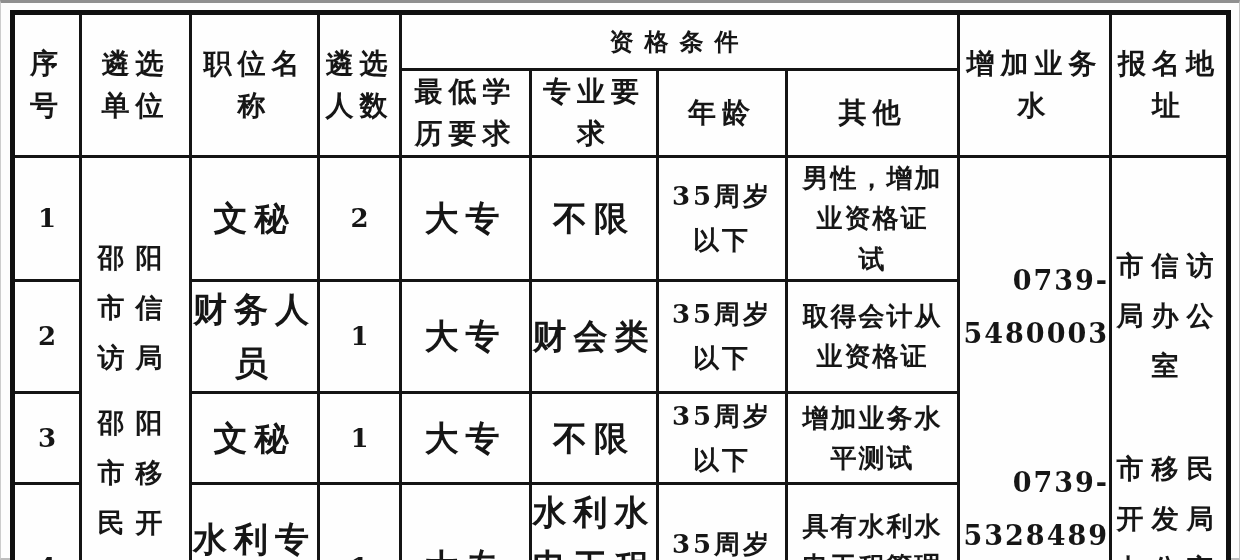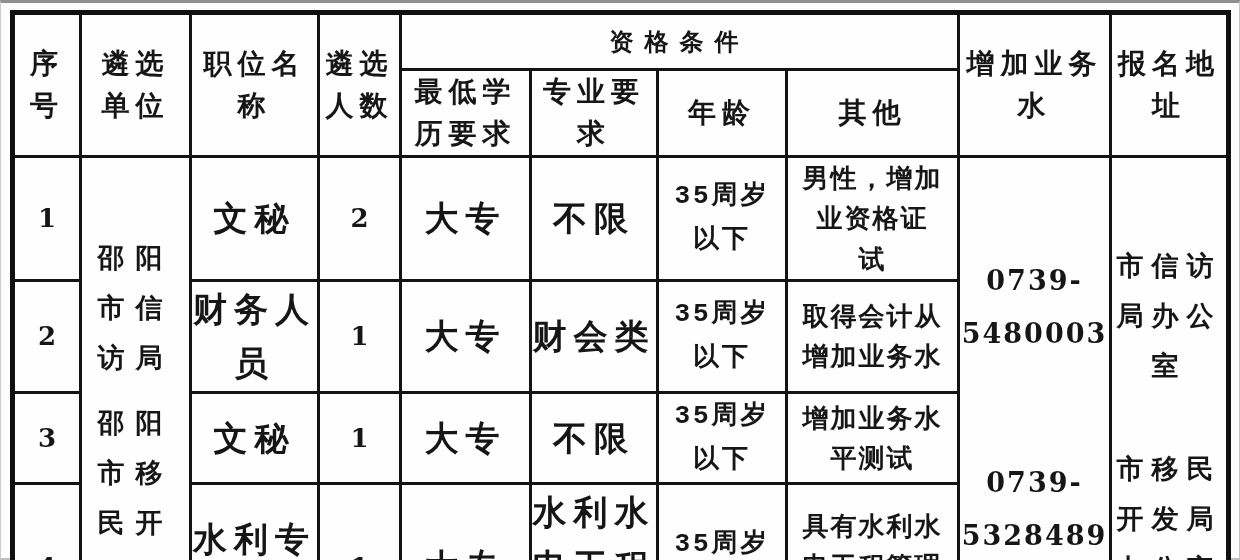--- a/index.html
+++ b/index.html
@@ -55,35 +55,35 @@
   tr.h2 { height: 57px; }
   tr.r1 { height: 112px; }
   tr.r2 { height: 105px; }
   tr.r3 { height: 82px; }
   tr.r4 { height: 120px; }
 
   .hd       { font-size: 28px; letter-spacing: 6px; line-height: 1.5; font-weight: 700; }
   .hd-wide  { font-size: 24px; letter-spacing: 11px; font-weight: 700; }
   .num      { font-size: 26px; letter-spacing: 0; }
   .word     { font-size: 34px; letter-spacing: 7px; line-height: 1.6; }
-  .age      { font-size: 26px; letter-spacing: 3px; line-height: 1.7; font-family: Liberation Mono, monospace; }
+  .age      { font-size: 26px; letter-spacing: 3px; line-height: 1.7; }
   .other    { font-size: 26px; letter-spacing: 2px; line-height: 1.55; }
 
   td.mergecol { position: relative; }
   .fillcol { position: relative; width: 100%; height: 413px; }
   .vblock {
     position: absolute;
     left: 0;
     right: 0;
     transform: translateY(-50%);
     text-align: center;
     white-space: pre-line;
   }
   .unit-text  { font-size: 27px; letter-spacing: 11px; line-height: 1.85; }
-  .phone-text { font-size: 27px; letter-spacing: 2px;  line-height: 1.95; }
+  .phone-text { font-size: 27px; letter-spacing: 2px;  line-height: 1.95; text-align: right; }
   .addr-text  { font-size: 27px; letter-spacing: 8px;  line-height: 1.85; }
   .pos-top-27 { top: 27%; }
   .pos-top-73 { top: 73%; }
   .pos-top-76 { top: 76%; }
   .pos-top-29 { top: 29%; }
   .pos-top-78 { top: 78%; }
 </style>
 </head>
 <body>
 
@@ -172,21 +172,21 @@
       <tr class="r2">
         <td class="num">2</td>
         <td class="word">财务人
 员</td>
         <td class="num">1</td>
         <td class="word">大专</td>
         <td class="word">财会类</td>
         <td class="age">35周岁
 以下</td>
         <td class="other">取得会计从
-增加业务水</td>
+业资格证</td>
       </tr>
       <tr class="r3">
         <td class="num">3</td>
         <td class="word">文秘</td>
         <td class="num">1</td>
         <td class="word">大专</td>
         <td class="word">不限</td>
         <td class="age">35周岁
 以下</td>
         <td class="other">增加业务水

